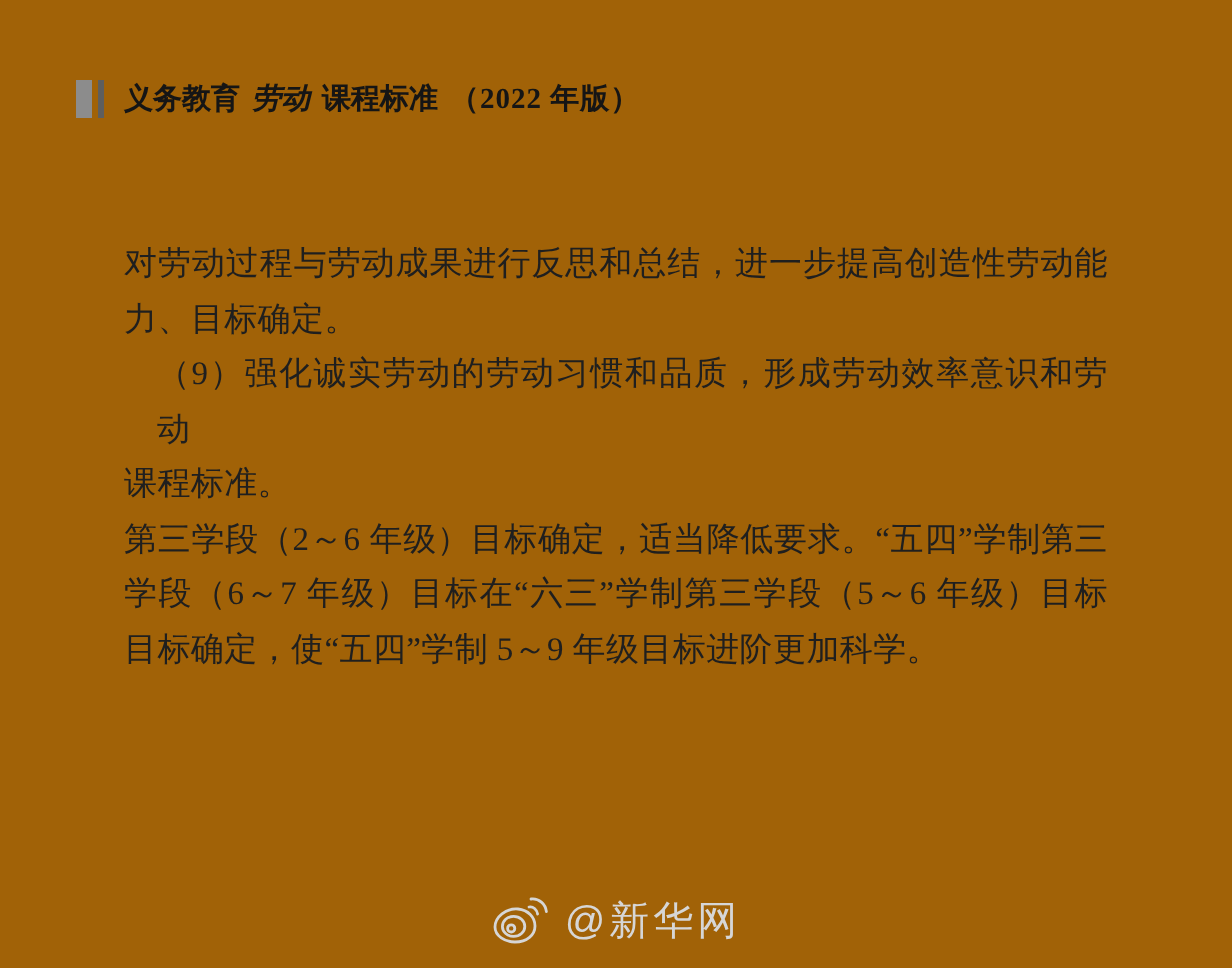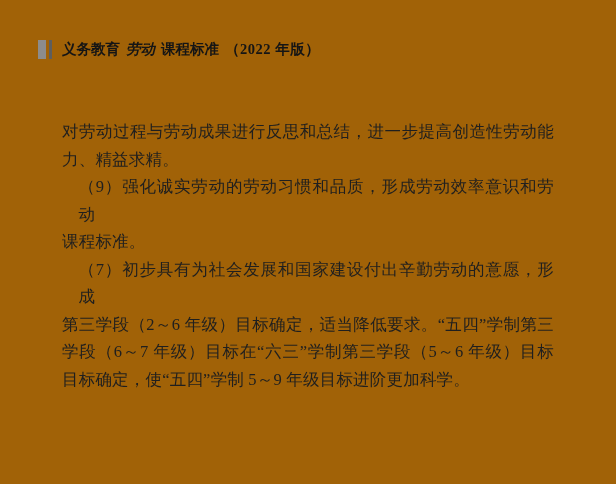--- a/index.html
+++ b/index.html
@@ -73,23 +73,34 @@
     <span class="bar bar1" style="background-color: rgb(140, 140, 140);"></span>
     <span class="bar bar2" style="background-color: rgb(94, 94, 94);"></span>
     <span class="h-seg">义务教育</span>
     <span class="h-seg h-subject">劳动</span>
     <span class="h-seg">课程标准</span>
     <span class="h-seg h-edition">（2022 年版）</span>
   </div>
 
   <div class="body-text" id="body-text" style="color: rgb(31, 31, 31);">
       <div class="line">对劳动过程与劳动成果进行反思和总结，进一步提高创造性劳动能</div>
-      <div class="line last">力、精益求精。</div>
+      <div class="line last">力、目标确定。</div>
       <div class="line" style="padding-left: 16.5px;">（9）强化诚实劳动的劳动习惯和品质，形成劳动效率意识和劳动</div>
       <div class="line last">课程标准。</div>
-      <div class="line" style="padding-left: 16.5px;">（7）初步具有为社会发展和国家建设付出辛勤劳动的意愿，形成</div>
       <div class="line">第三学段（2～6 年级）目标确定，适当降低要求。“五四”学制第三</div>
       <div class="line">学段（6～7 年级）目标在“六三”学制第三学段（5～6 年级）目标</div>
       <div class="line last">目标确定，使“五四”学制 5～9 年级目标进阶更加科学。</div>
     </div>
 
+  <div class="watermark" style="color: rgb(214, 214, 214);">
+    <span class="wm-icon">
+      <svg width="30" height="28" viewBox="0 0 30 28" fill="none" stroke="currentColor" stroke-width="1.4" stroke-linecap="round">
+        <path d="M14 8.5 C8 8 2.5 12.5 2.5 17.5 C2.5 22 7.5 25 12.5 25 C18.5 25 22.5 21.5 22.5 17 C22.5 12.5 19 9 14 8.5 Z"></path>
+        <ellipse cx="11.8" cy="17.2" rx="5.6" ry="5"></ellipse>
+        <circle cx="10.6" cy="18.2" r="1.8"></circle>
+        <path d="M19.5 7.5 C21.5 7 23.5 8.8 23.8 11"></path>
+        <path d="M20.5 3.5 C24.5 3 27.8 6 28.2 9.8"></path>
+      </svg>
+    </span>
+    <span class="wm-text">@新华网</span>
+  </div>
 
 </div>
 
 </body></html>

